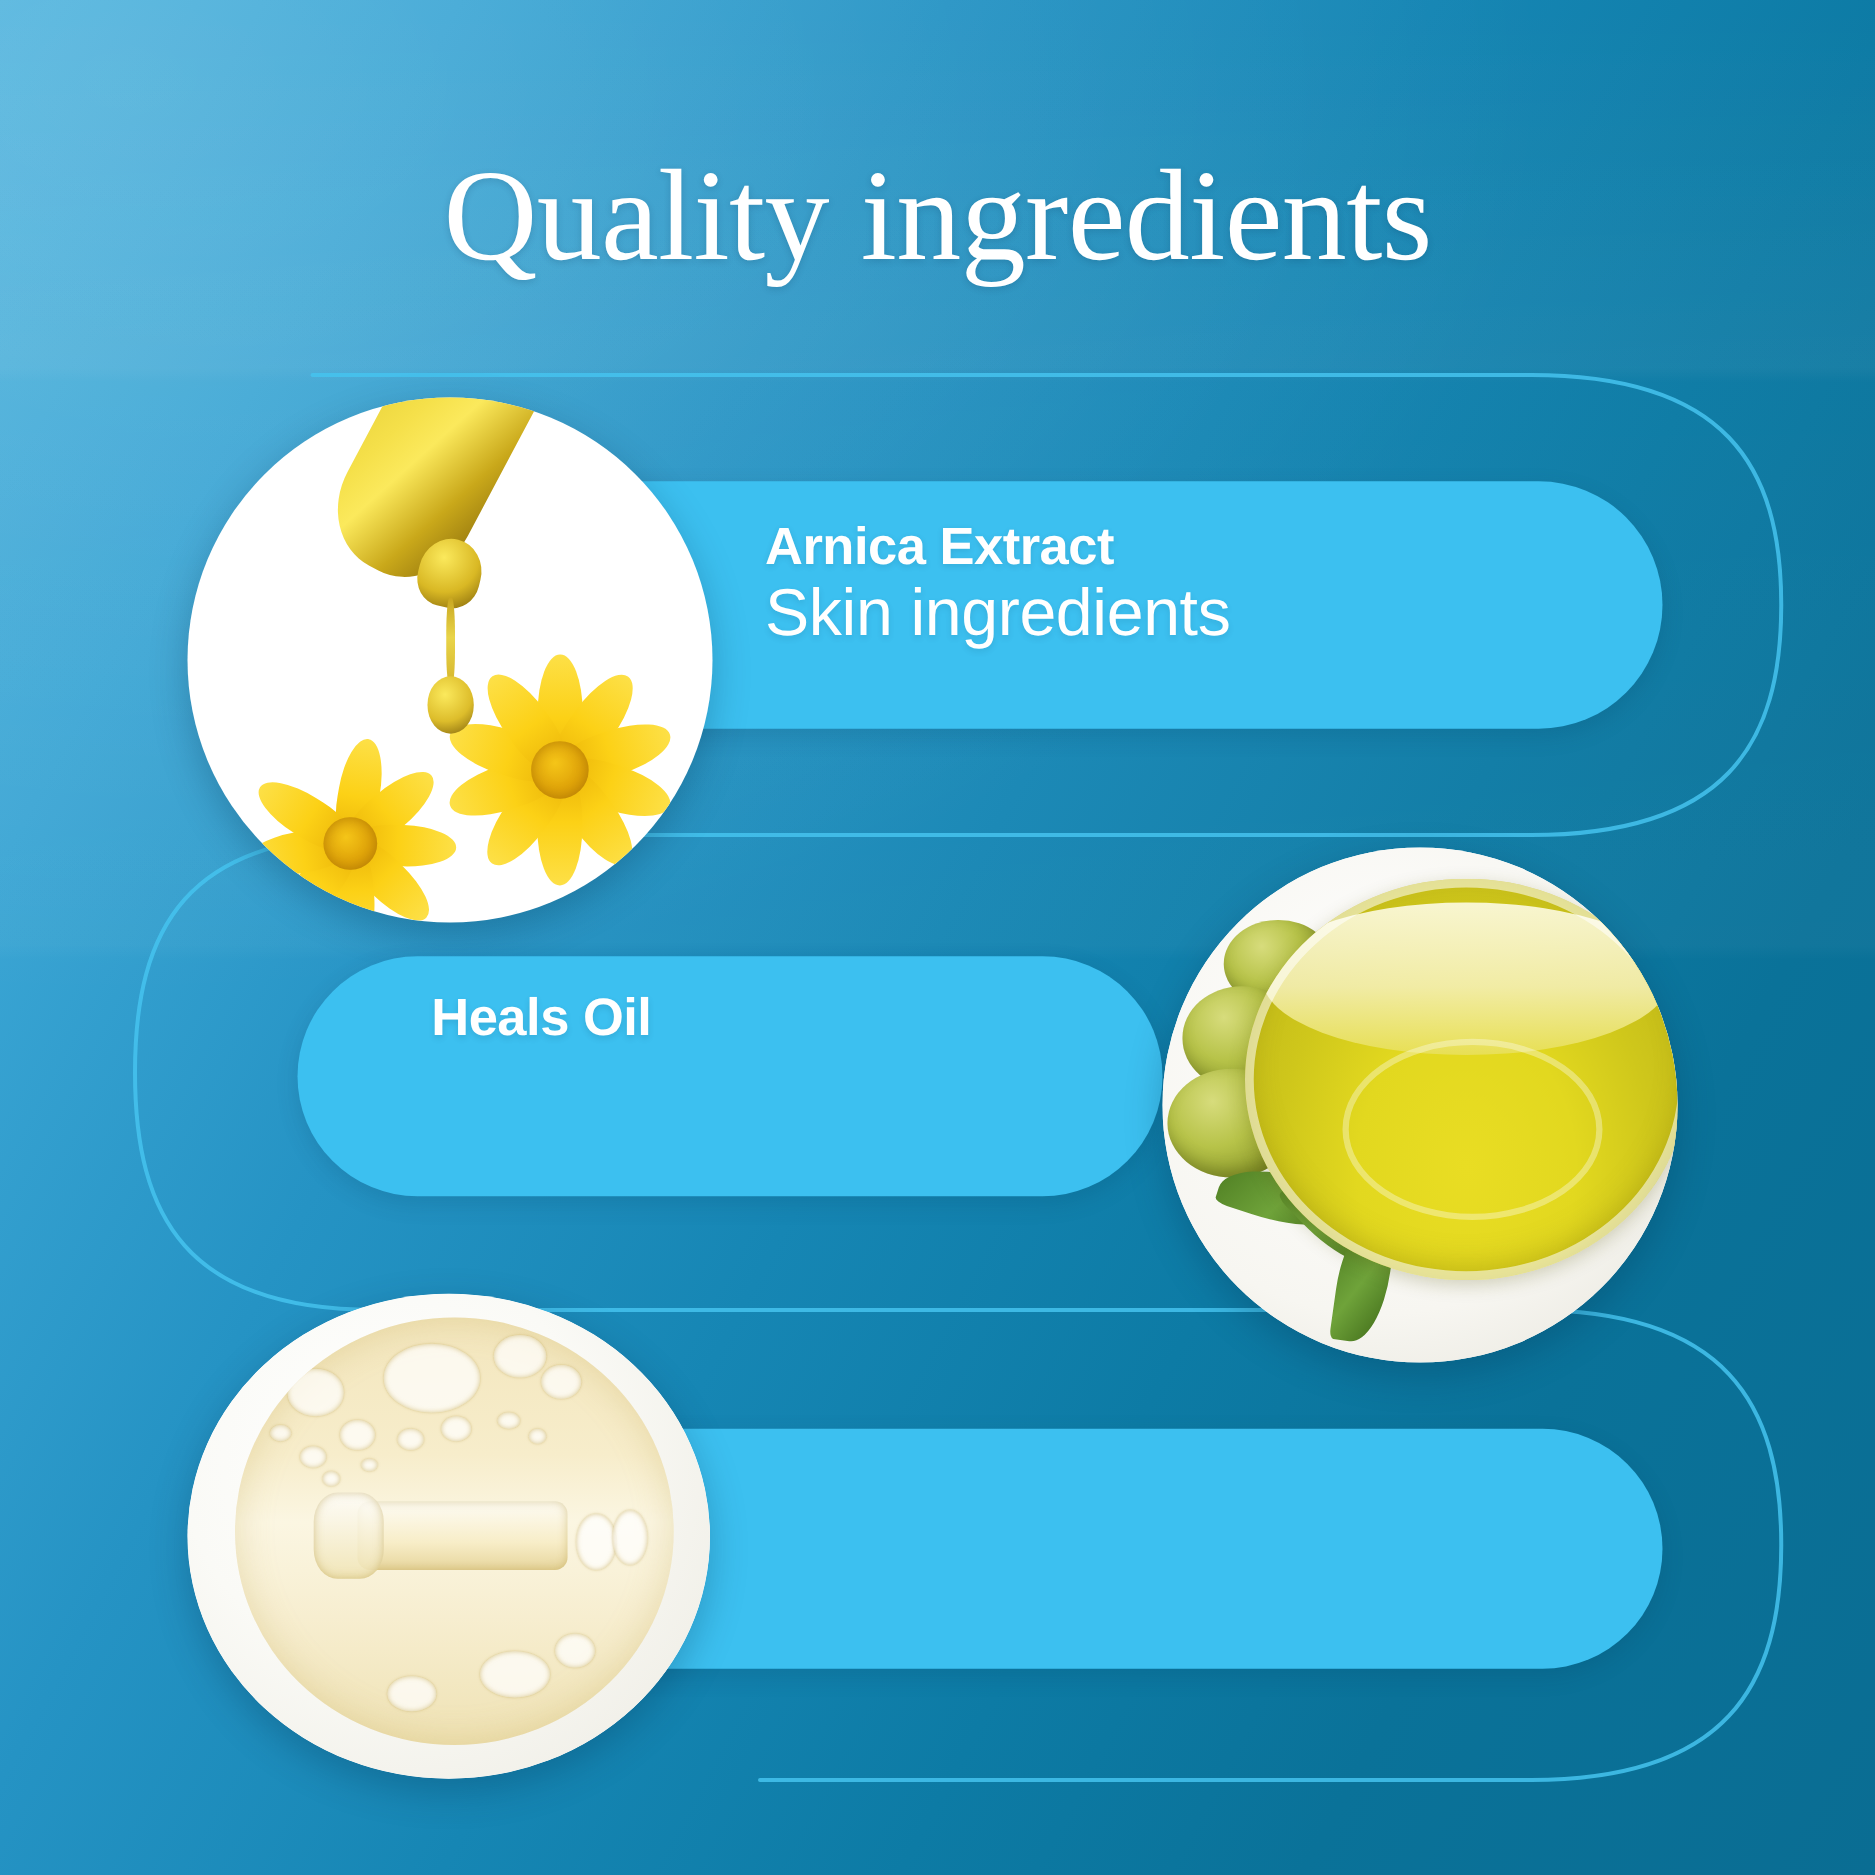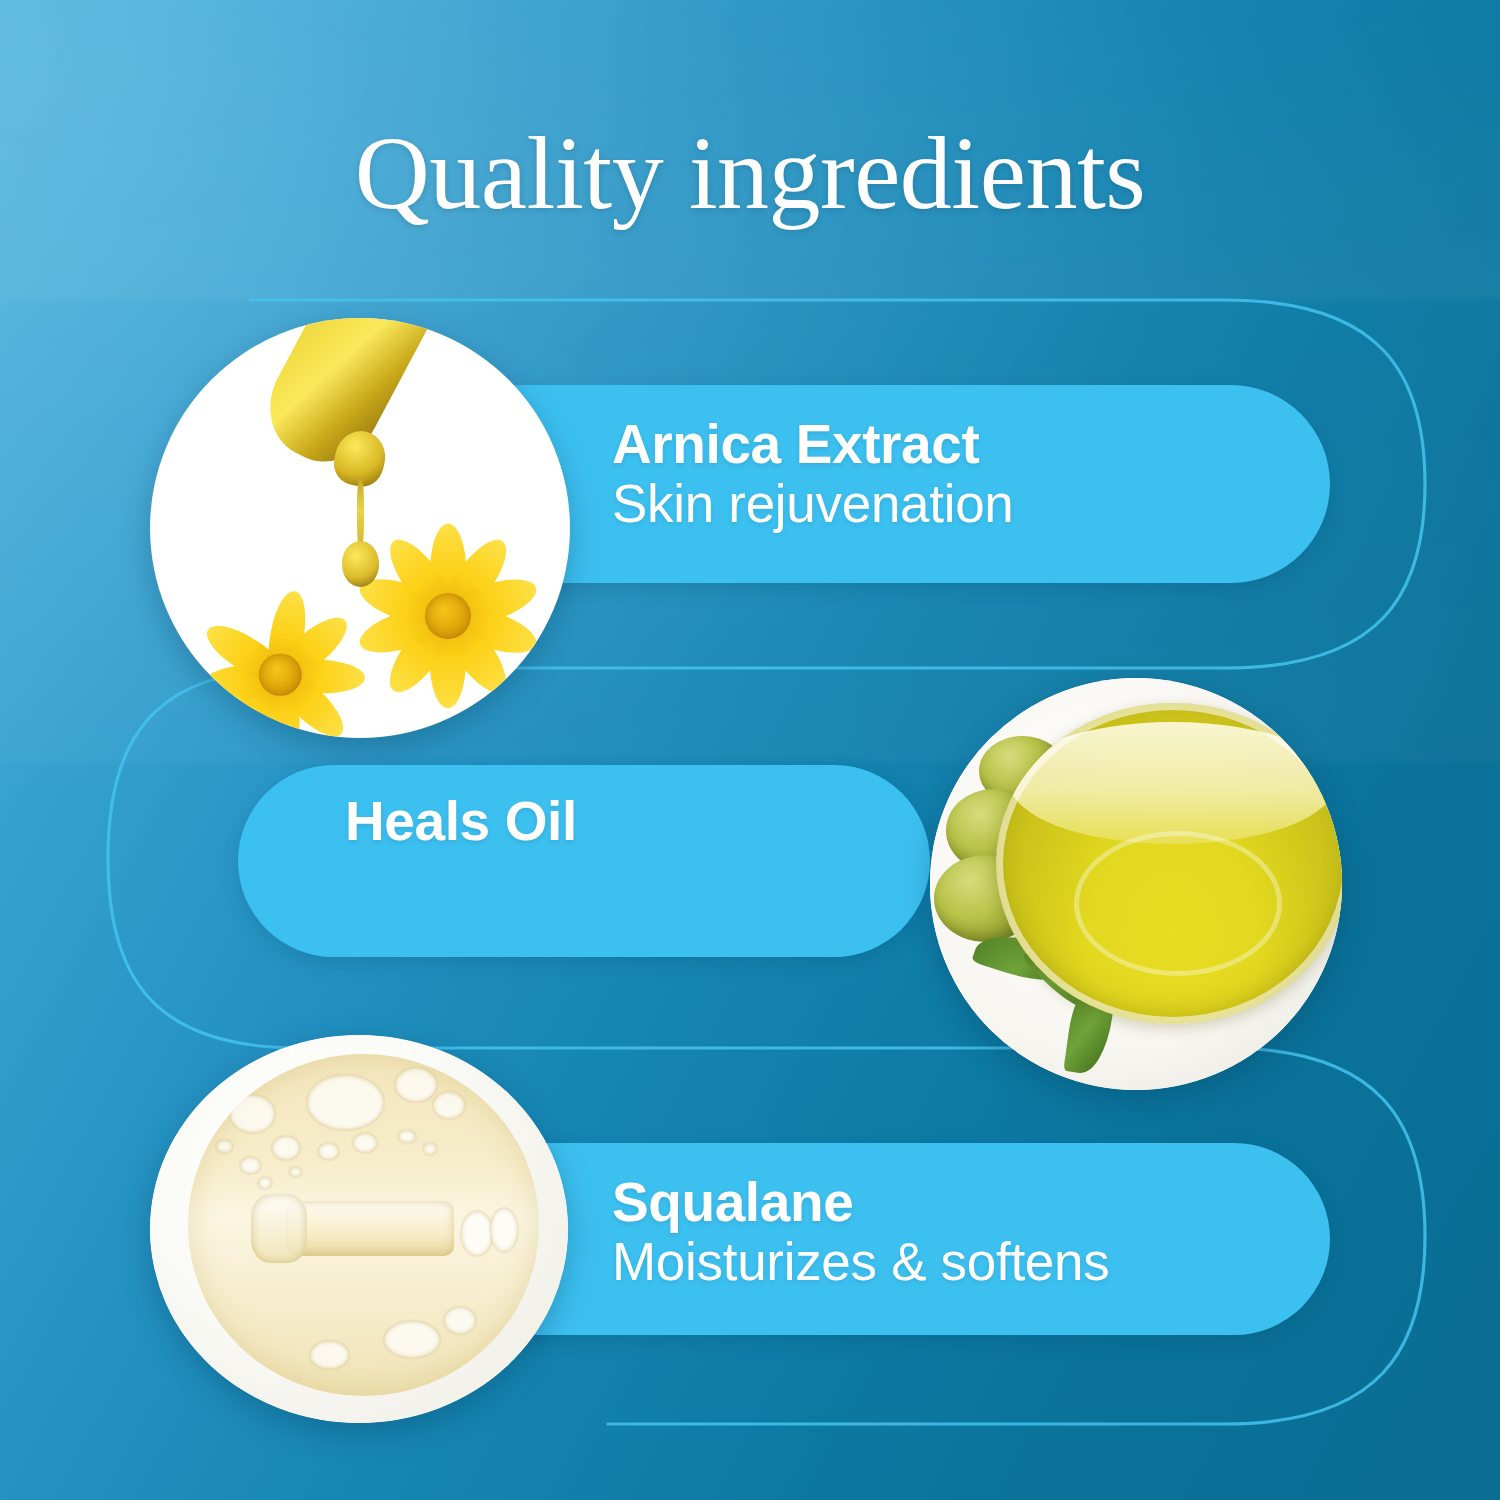--- a/index.html
+++ b/index.html
@@ -39,21 +39,21 @@
   .pill{
     position:absolute;background:#3cc0f0;border-radius:110px;
     box-shadow:0 6px 18px rgba(3,55,85,0.16);
   }
   .pill-1{left:300px;top:385px;width:1030px;height:198px;}
   .pill-2{left:238px;top:765px;width:692px;height:192px;}
   .pill-3{left:300px;top:1143px;width:1030px;height:192px;}
 
   .pill-txt{position:absolute;color:#ffffff;}
   .pill-name{
-    font-size:55px;font-weight:bold;line-height:1.02;letter-spacing:-0.4px;
+    font-size:42px;font-weight:bold;line-height:1.02;letter-spacing:-0.4px;
     text-shadow:0 2px 5px rgba(0,50,80,0.14);
   }
   .pill-desc{
     font-size:53px;font-weight:400;line-height:1.05;letter-spacing:-0.3px;margin-top:4px;
     text-shadow:0 2px 5px rgba(0,50,80,0.12);
   }
   .txt-1{left:612px;top:416px;}
   .txt-2{left:345px;top:793px;}
   .txt-3{left:612px;top:1174px;}
 
@@ -190,21 +190,21 @@
              C 1380 1048 1425 1122 1425 1236
              C 1425 1350 1380 1424 1225 1424
              L 608 1424" fill="none" stroke="#45c3ef" stroke-width="3.2" stroke-linecap="round" opacity="0.85"></path>
   </svg>
 
   <div class="title">Quality ingredients</div>
 
   <div class="pill pill-1"></div>
   <div class="pill-txt txt-1">
     <div class="pill-name">Arnica Extract</div>
-    <div class="pill-desc">Skin rejuvenation</div>
+    <div class="pill-desc">Skin ingredients</div>
   </div>
 
   <div class="circle c1">
     <div class="art">
       <div class="flower f1">
         <div class="petal" style="transform:translate(-50%,-100%) rotate(0deg)"></div>
         <div class="petal" style="transform:translate(-50%,-100%) rotate(36deg)"></div>
         <div class="petal" style="transform:translate(-50%,-100%) rotate(72deg)"></div>
         <div class="petal" style="transform:translate(-50%,-100%) rotate(108deg)"></div>
         <div class="petal" style="transform:translate(-50%,-100%) rotate(144deg)"></div>
@@ -249,24 +249,20 @@
       <div class="leaf lf3"></div>
       <div class="oo-bowl">
         <div class="oo-surface"></div>
         <div class="oo-ring"></div>
       </div>
       <div class="oo-rim"></div>
     </div>
   </div>
 
   <div class="pill pill-3"></div>
-  <div class="pill-txt txt-3">
-    <div class="pill-name">Squalane</div>
-    <div class="pill-desc">Moisturizes &amp; softens</div>
-  </div>
 
   <div class="circle c3">
     <div class="art">
       <div class="sq-base"></div>
       <div class="sq-gel">
         <div class="bub" style="left:34%;top:6%;width:22%;height:16%"></div>
         <div class="bub" style="left:12%;top:12%;width:13%;height:11%"></div>
         <div class="bub" style="left:59%;top:4%;width:12%;height:10%"></div>
         <div class="bub" style="left:70%;top:11%;width:9%;height:8%"></div>
         <div class="bub" style="left:24%;top:24%;width:8%;height:7%"></div>

